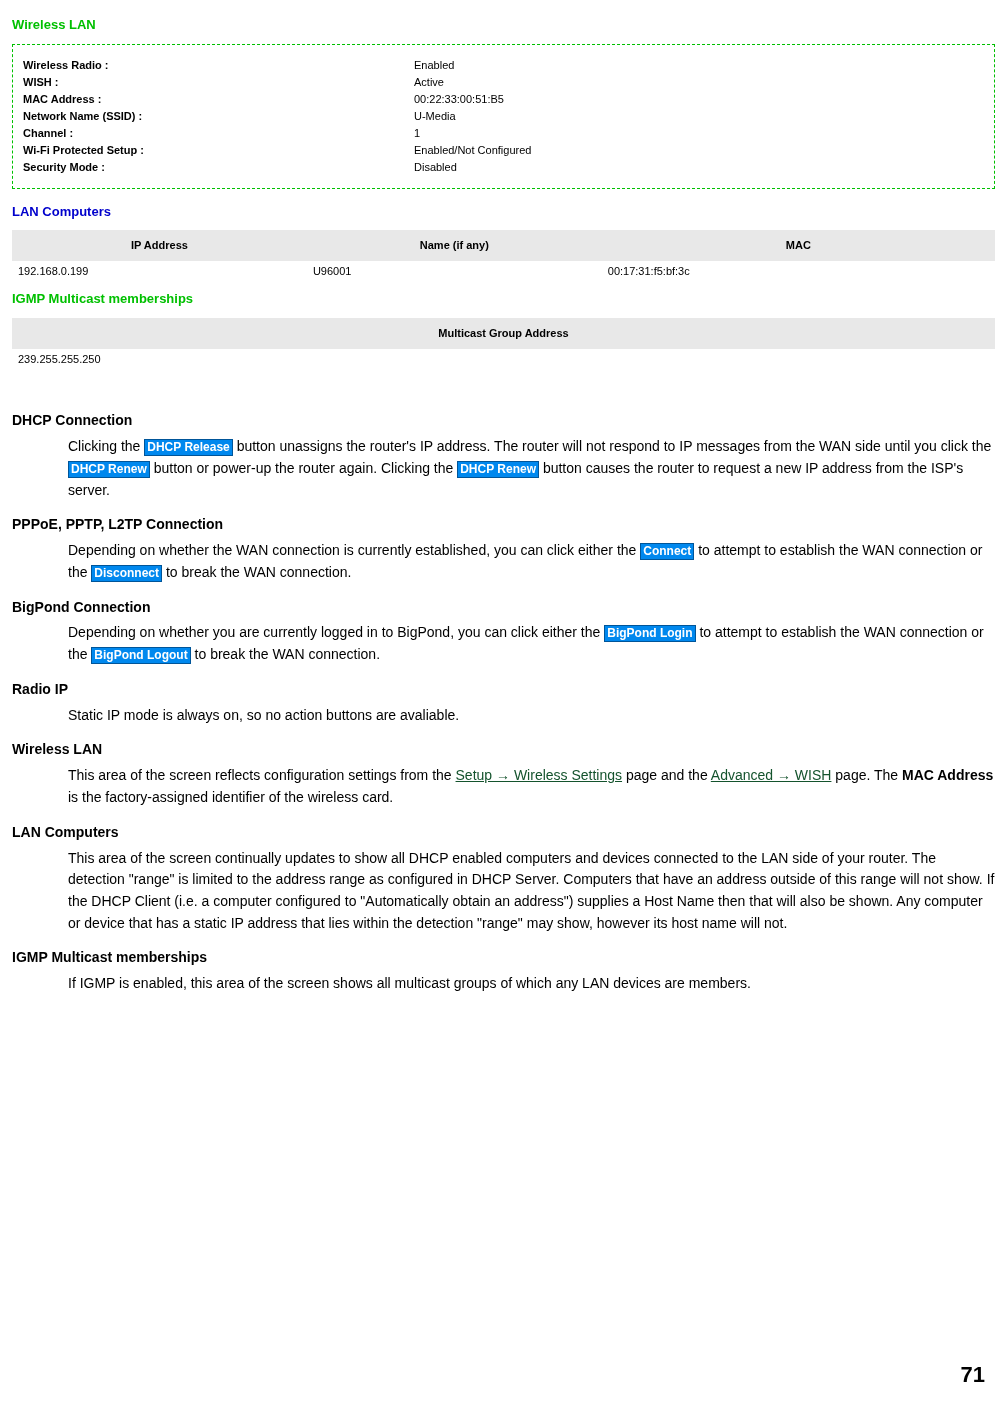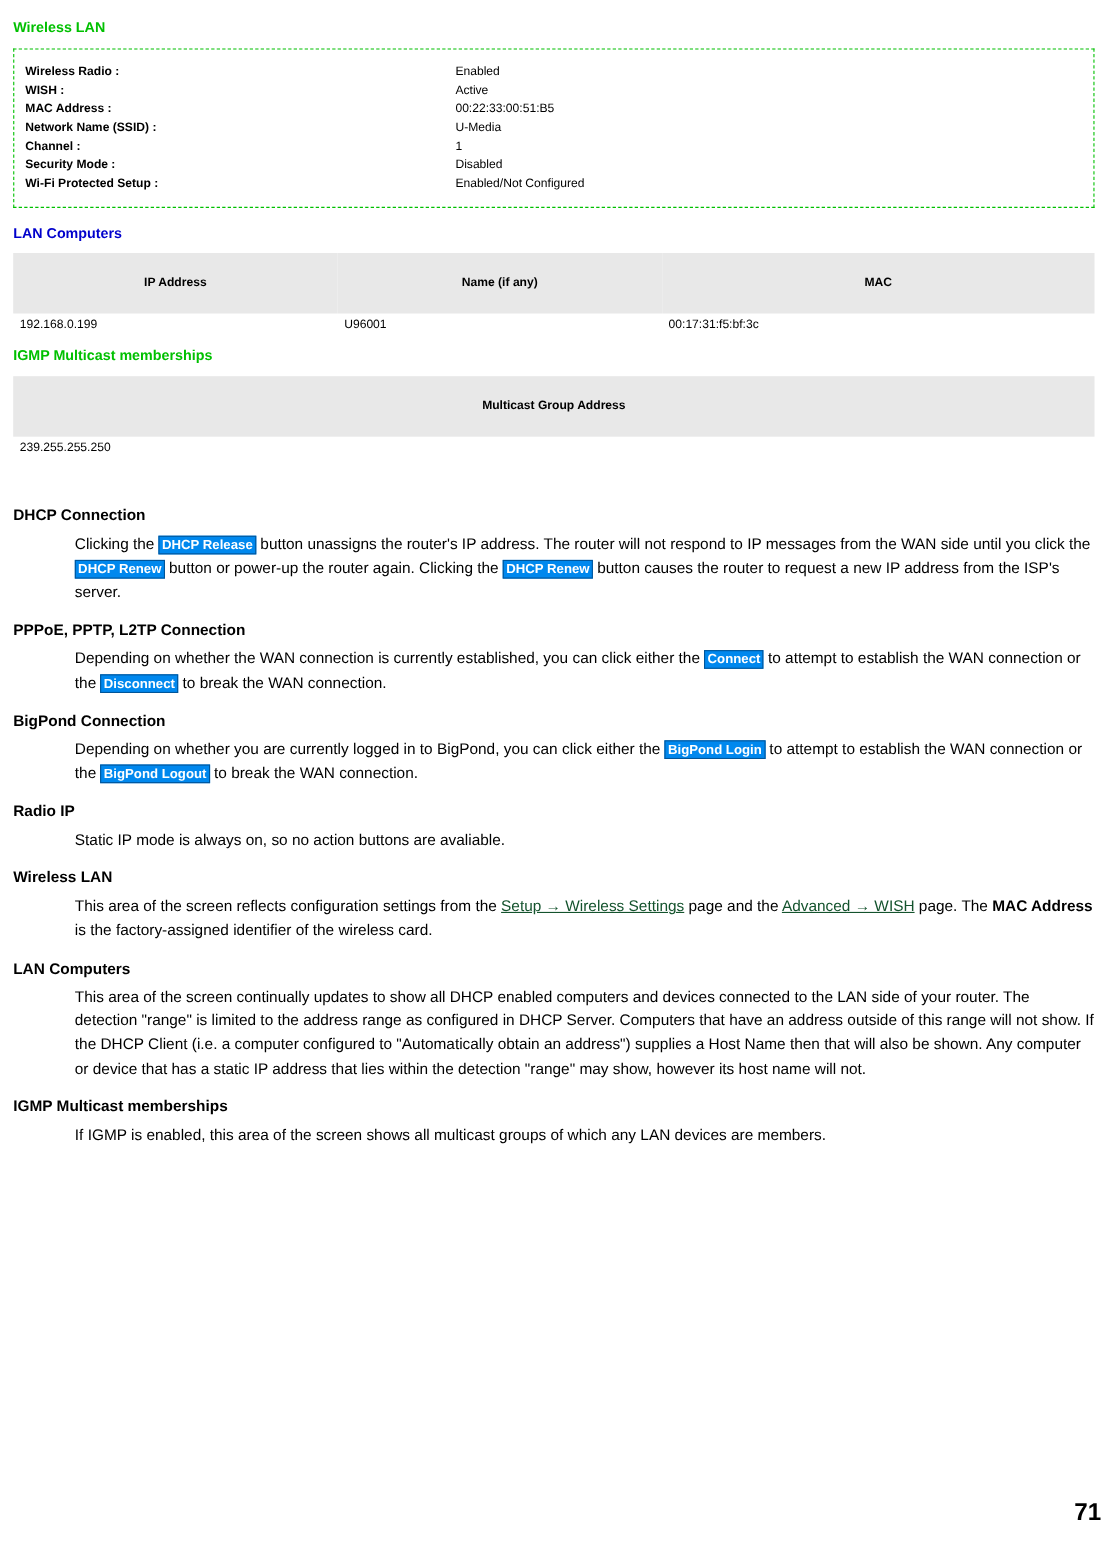--- a/index.html
+++ b/index.html
@@ -47,21 +47,21 @@
   table.data {
     width: 100%;
     border-collapse: collapse;
     font-size: 11px;
     font-family: Verdana, Arial, sans-serif;
     margin-bottom: 8px;
   }
   table.data th {
     background: #e8e8e8;
     font-weight: bold;
-    padding: 20px 6px;
+    padding: 8px 6px;
     text-align: center;
   }
   table.data td {
     padding: 3px 6px;
     text-align: left;
     margin-left: 16px;
   }
   .cols-3 th:nth-child(1), .cols-3 td:nth-child(1) { width: 30%; }
   .cols-3 th:nth-child(2), .cols-3 td:nth-child(2) { width: 30%; }
   .cols-3 th:nth-child(3), .cols-3 td:nth-child(3) { width: 40%; }
@@ -83,21 +83,21 @@
     line-height: 1.25;
     font-size: 12px;
   }
   a.navlink {
     color: #14532d;
     text-decoration: underline;
   }
   .bold { font-weight: bold; }
   .pagefoot {
     position: absolute;
-    right: 6px;
+    right: 22px;
     top: 1360px;
     font-size: 22px;
     font-weight: bold;
   }
 </style>
 </head>
 <body>
 
 <div class="sec-title">Wireless LAN</div>
 <div class="dashed-box">
@@ -115,26 +115,26 @@
   </div>
   <div class="kv-row">
     <div class="kv-label">Network Name (SSID) :</div>
     <div class="kv-value">U-Media</div>
   </div>
   <div class="kv-row">
     <div class="kv-label">Channel :</div>
     <div class="kv-value">1</div>
   </div>
   <div class="kv-row">
+    <div class="kv-label">Wi-Fi Protected Setup :</div>
+    <div class="kv-value">Enabled/Not Configured</div>
+  </div>
+  <div class="kv-row">
     <div class="kv-label">Security Mode :</div>
     <div class="kv-value">Disabled</div>
-  </div>
-  <div class="kv-row">
-    <div class="kv-label">Wi-Fi Protected Setup :</div>
-    <div class="kv-value">Enabled/Not Configured</div>
   </div>
 </div>
 
 <div class="blue-title">LAN Computers</div>
 <table class="data cols-3">
   <tbody>
       <tr>
     <th>IP Address</th>
     <th>Name (if any)</th>
     <th>MAC</th>

